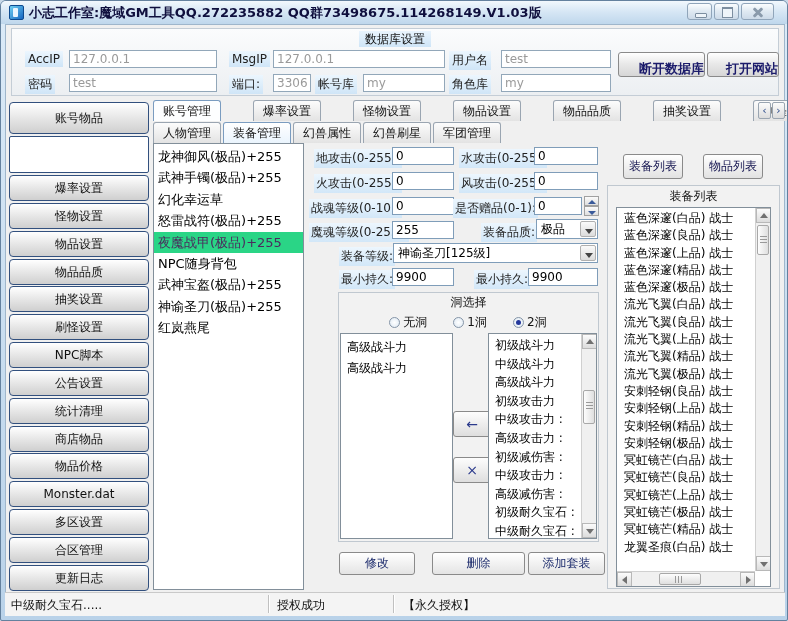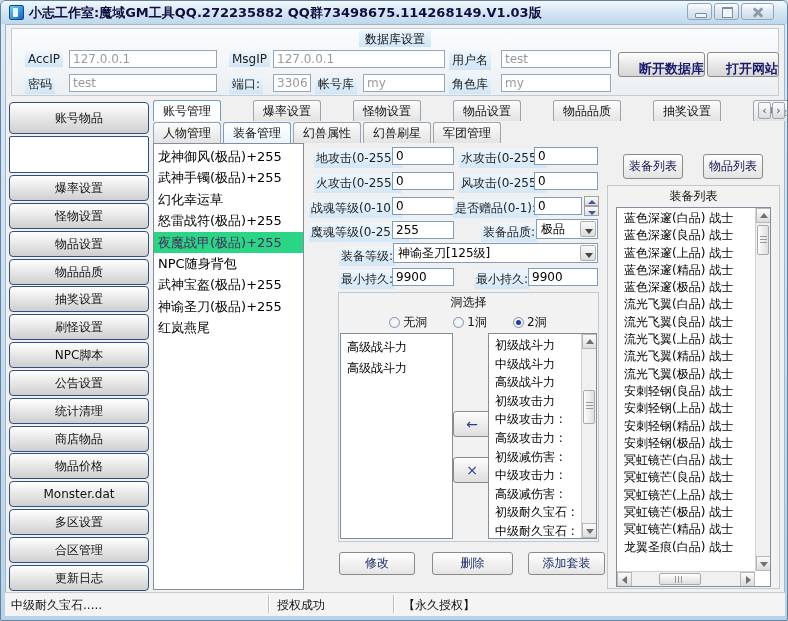--- a/index.html
+++ b/index.html
@@ -286,21 +286,21 @@
         <div>中级耐久宝石 :</div>
       </div>
     <div class="vscroll">
       <div class="sarrow up"></div>
       <div class="sthumb" style="top:56px;height:34px;"></div>
       <div class="sarrow dn"></div>
     </div>
   </div>
 
   <div class="actbtn" style="left:338px;width:76px;">修改</div>
-  <div class="actbtn" style="left:431px;width:81px;">删除</div>
+  <div class="actbtn" style="left:431px;width:93px;">删除</div>
   <div class="actbtn" style="left:527px;width:77px;">添加套装</div>
 
   <div class="rtbtn" style="left:622px;">装备列表</div>
   <div class="rtbtn" style="left:702px;">物品列表</div>
   <div class="rgroup"></div>
   <div class="rgtitle">装备列表</div>
   <div class="rlist">
     <div class="rrows">
         <div>蓝色深邃(白品) 战士</div>
         <div>蓝色深邃(良品) 战士</div>

